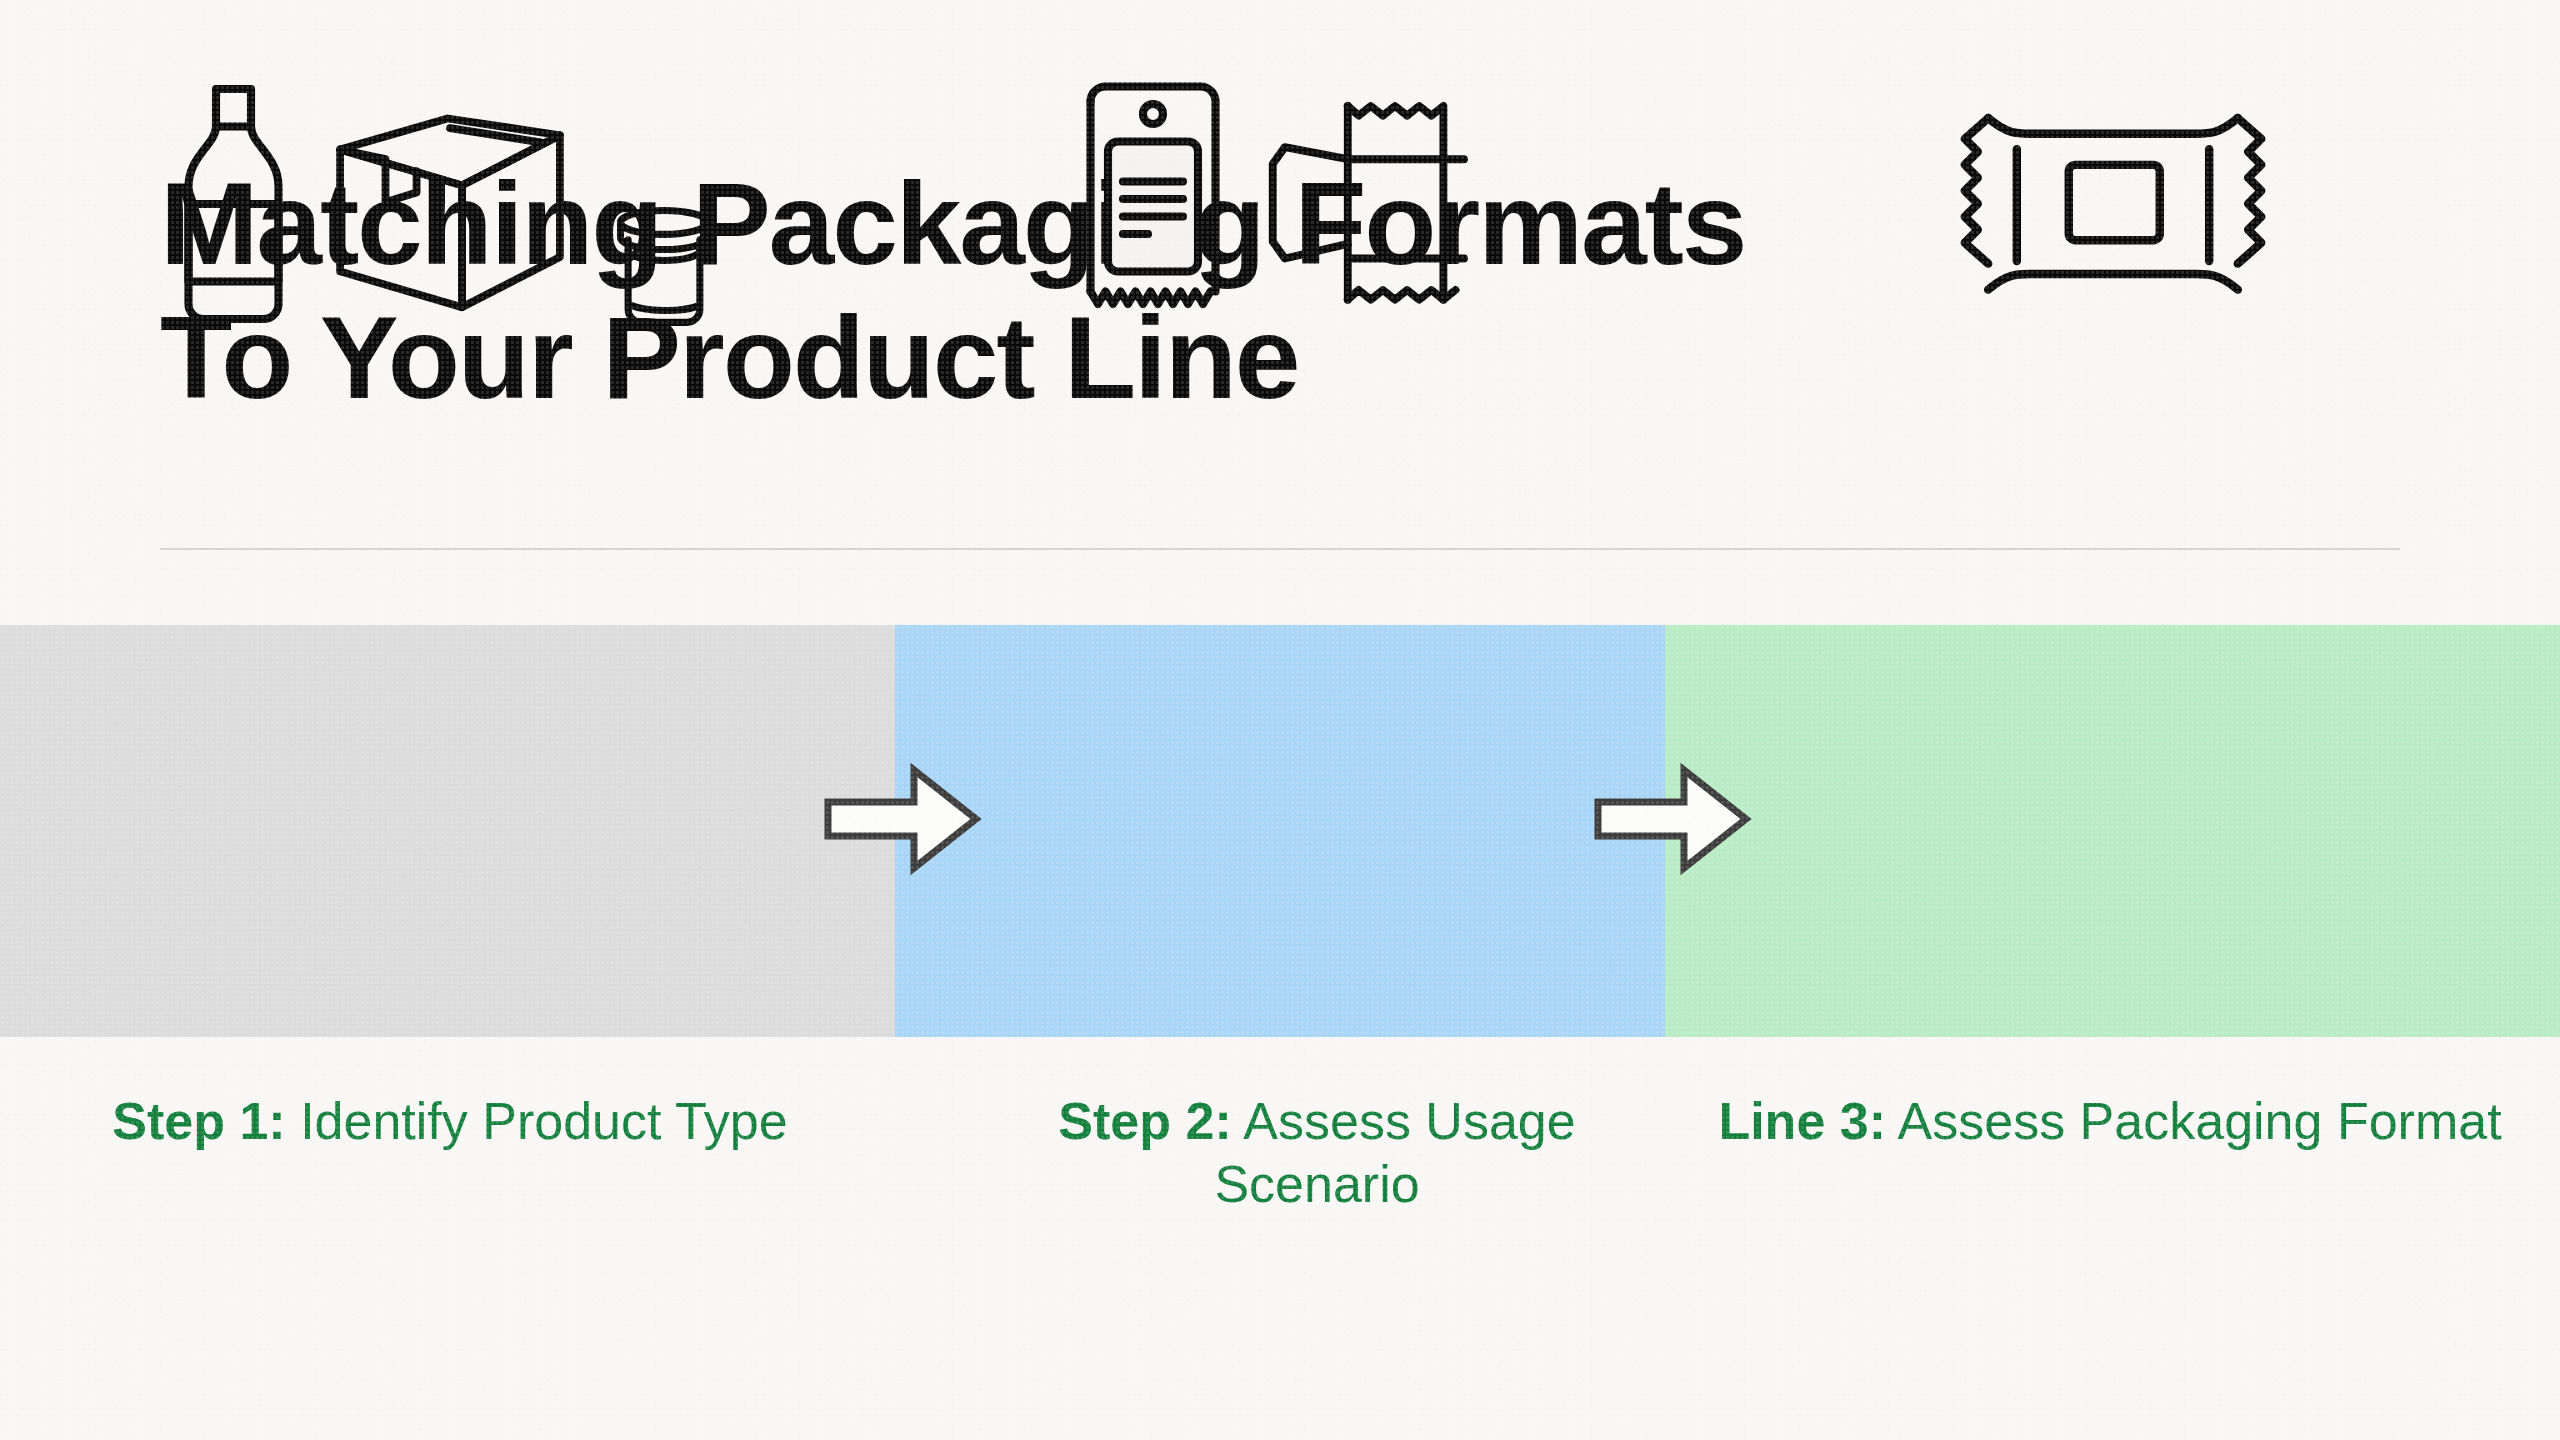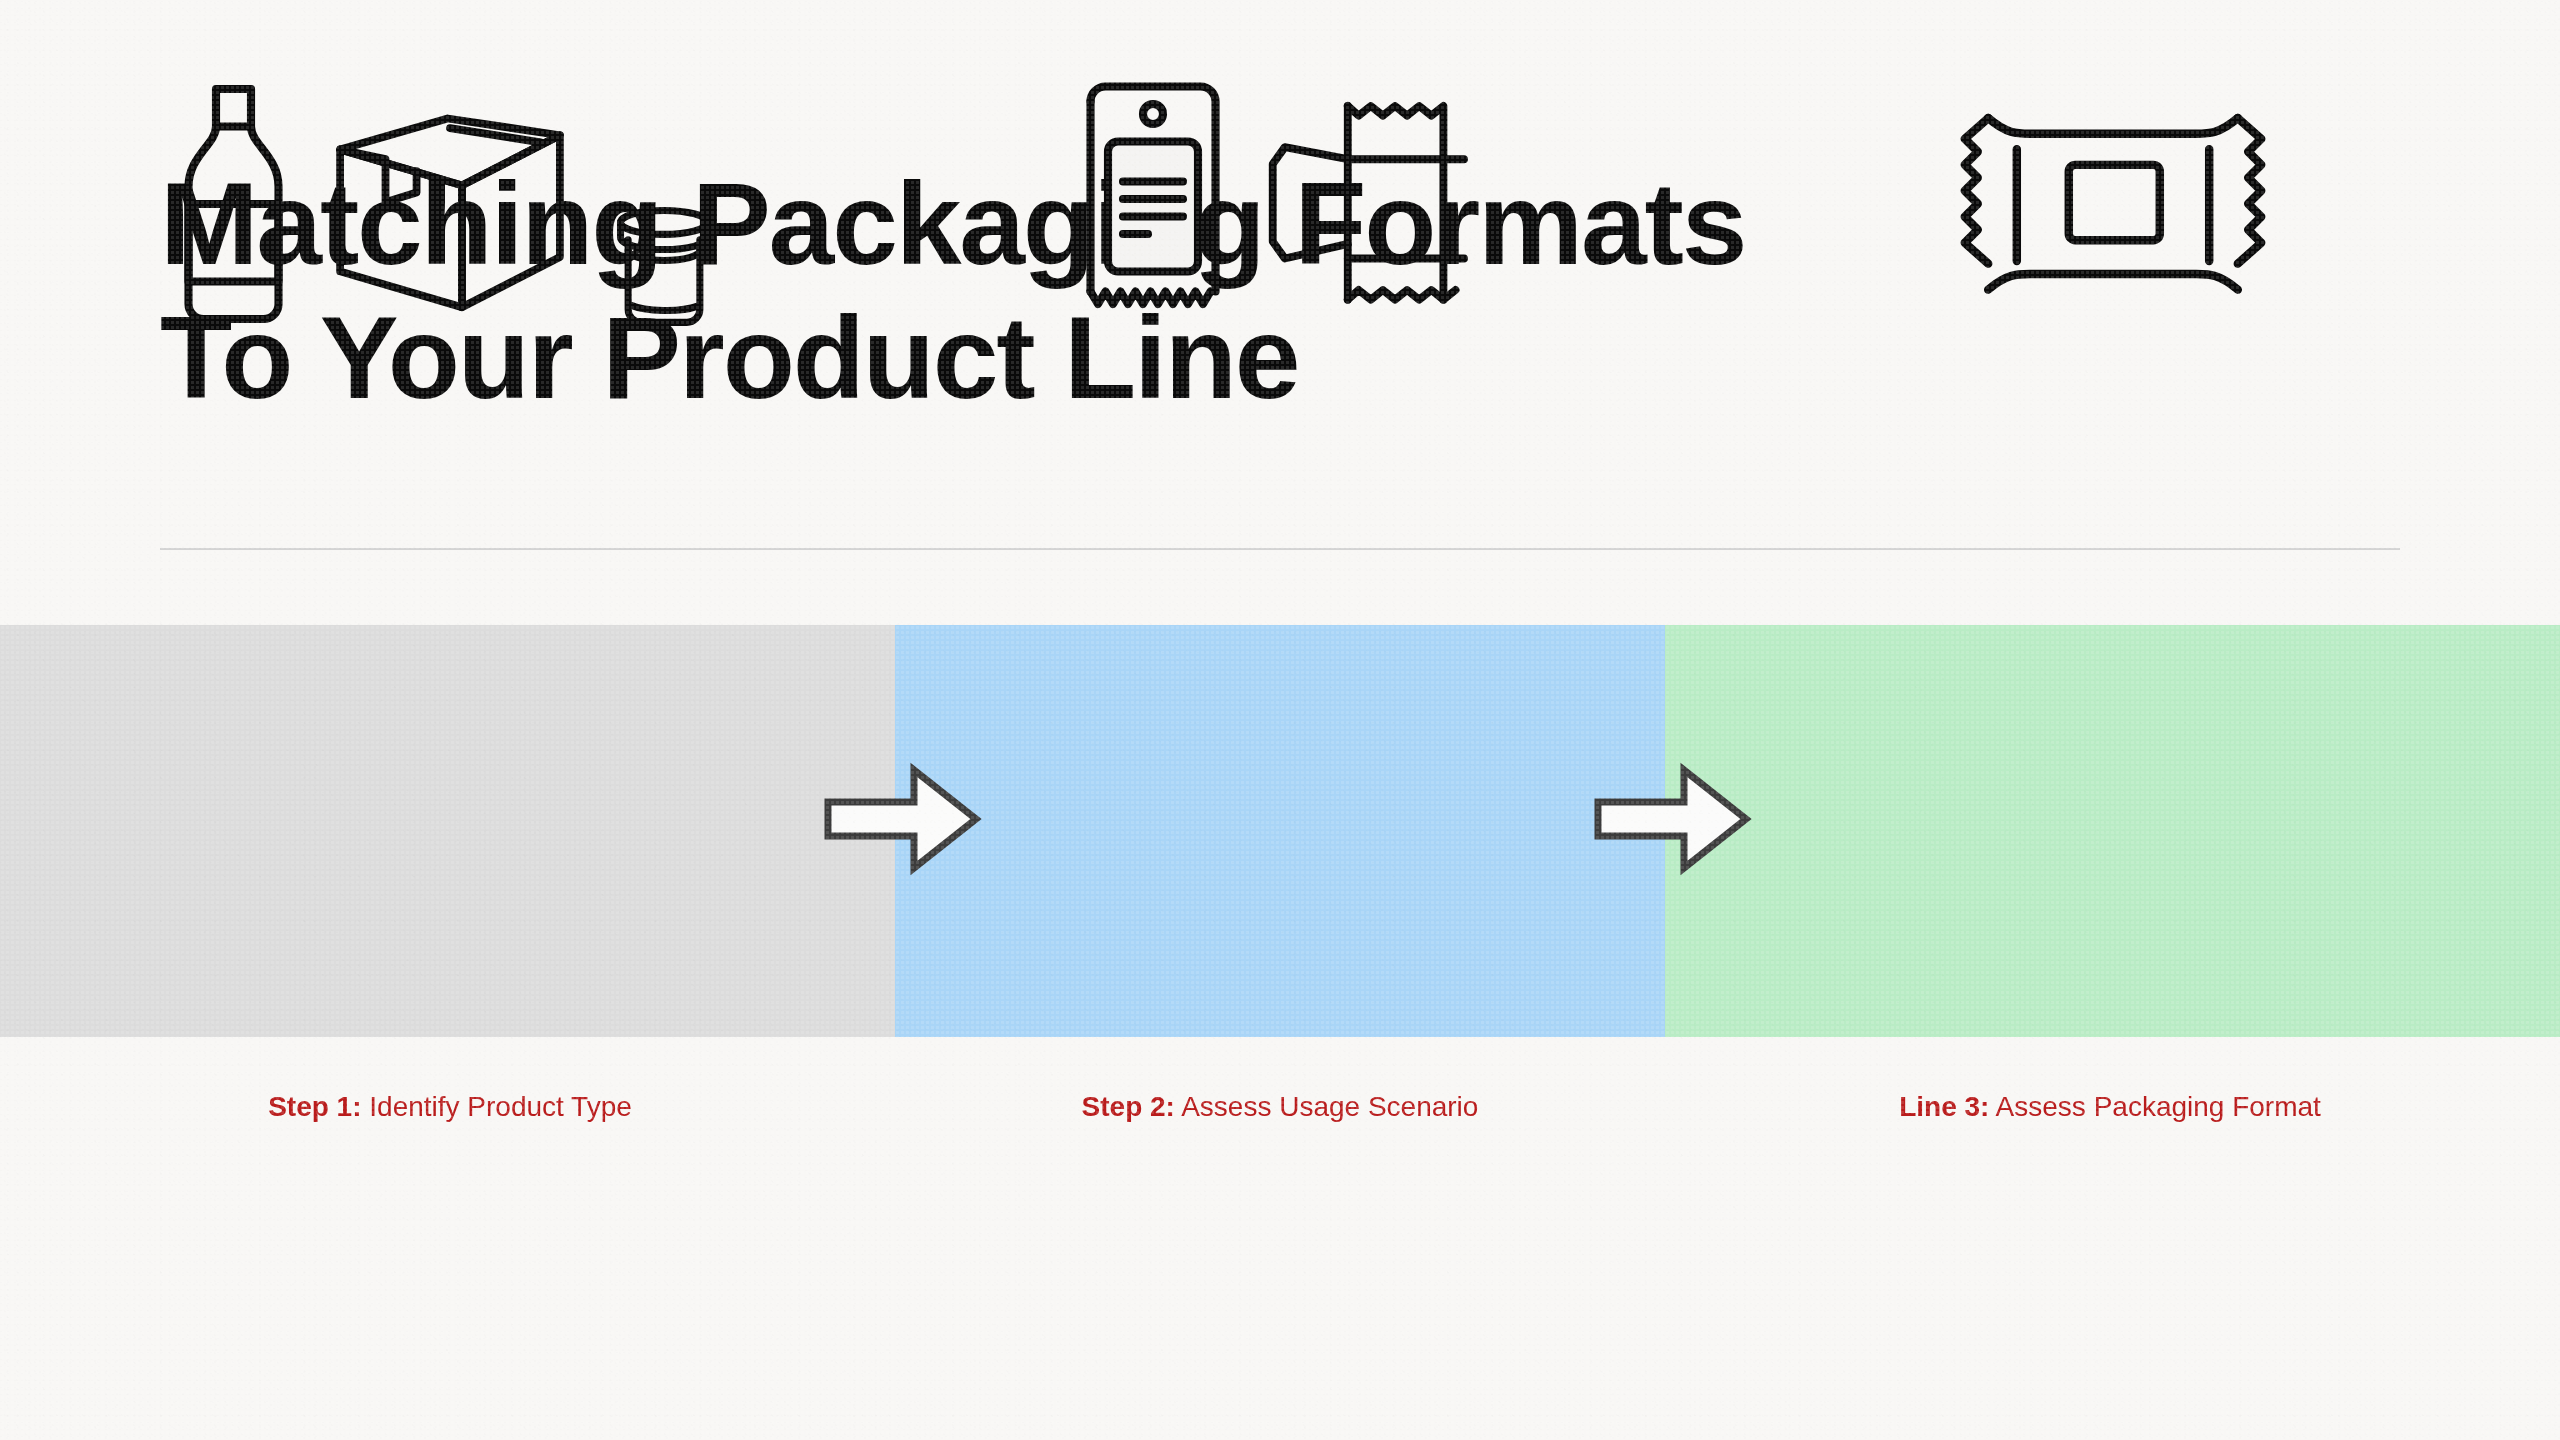--- a/index.html
+++ b/index.html
@@ -98,27 +98,27 @@
     z-index: 20;
   }
   .arrow-1 { left: 822px; }
   .arrow-2 { left: 1592px; }
 
   
   .caption {
     position: absolute;
     top: 1090px;
     text-align: center;
-    font-size: 28px;
+    font-size: 52px;
     line-height: 1.22;
-    color: #b91c1c;
+    color: #15803d;
     font-weight: 400;
   }
   .cap-1 { left: 90px;   width: 720px; }
-  .cap-2 { left: 935px;  width: 690px; text-align: center; }
+  .cap-2 { left: 972px;  width: 690px; text-align: center; }
   .cap-3 { left: 1700px; width: 820px; }
   .caption .step-label { font-weight: 700; }
 </style>
 </head>
 <body style="background: rgb(248, 247, 245);">
 
 <div class="title-block">
   <div class="title-line">Matching Packaging Formats</div>
   <div class="title-line">To Your Product Line</div>
 </div>

